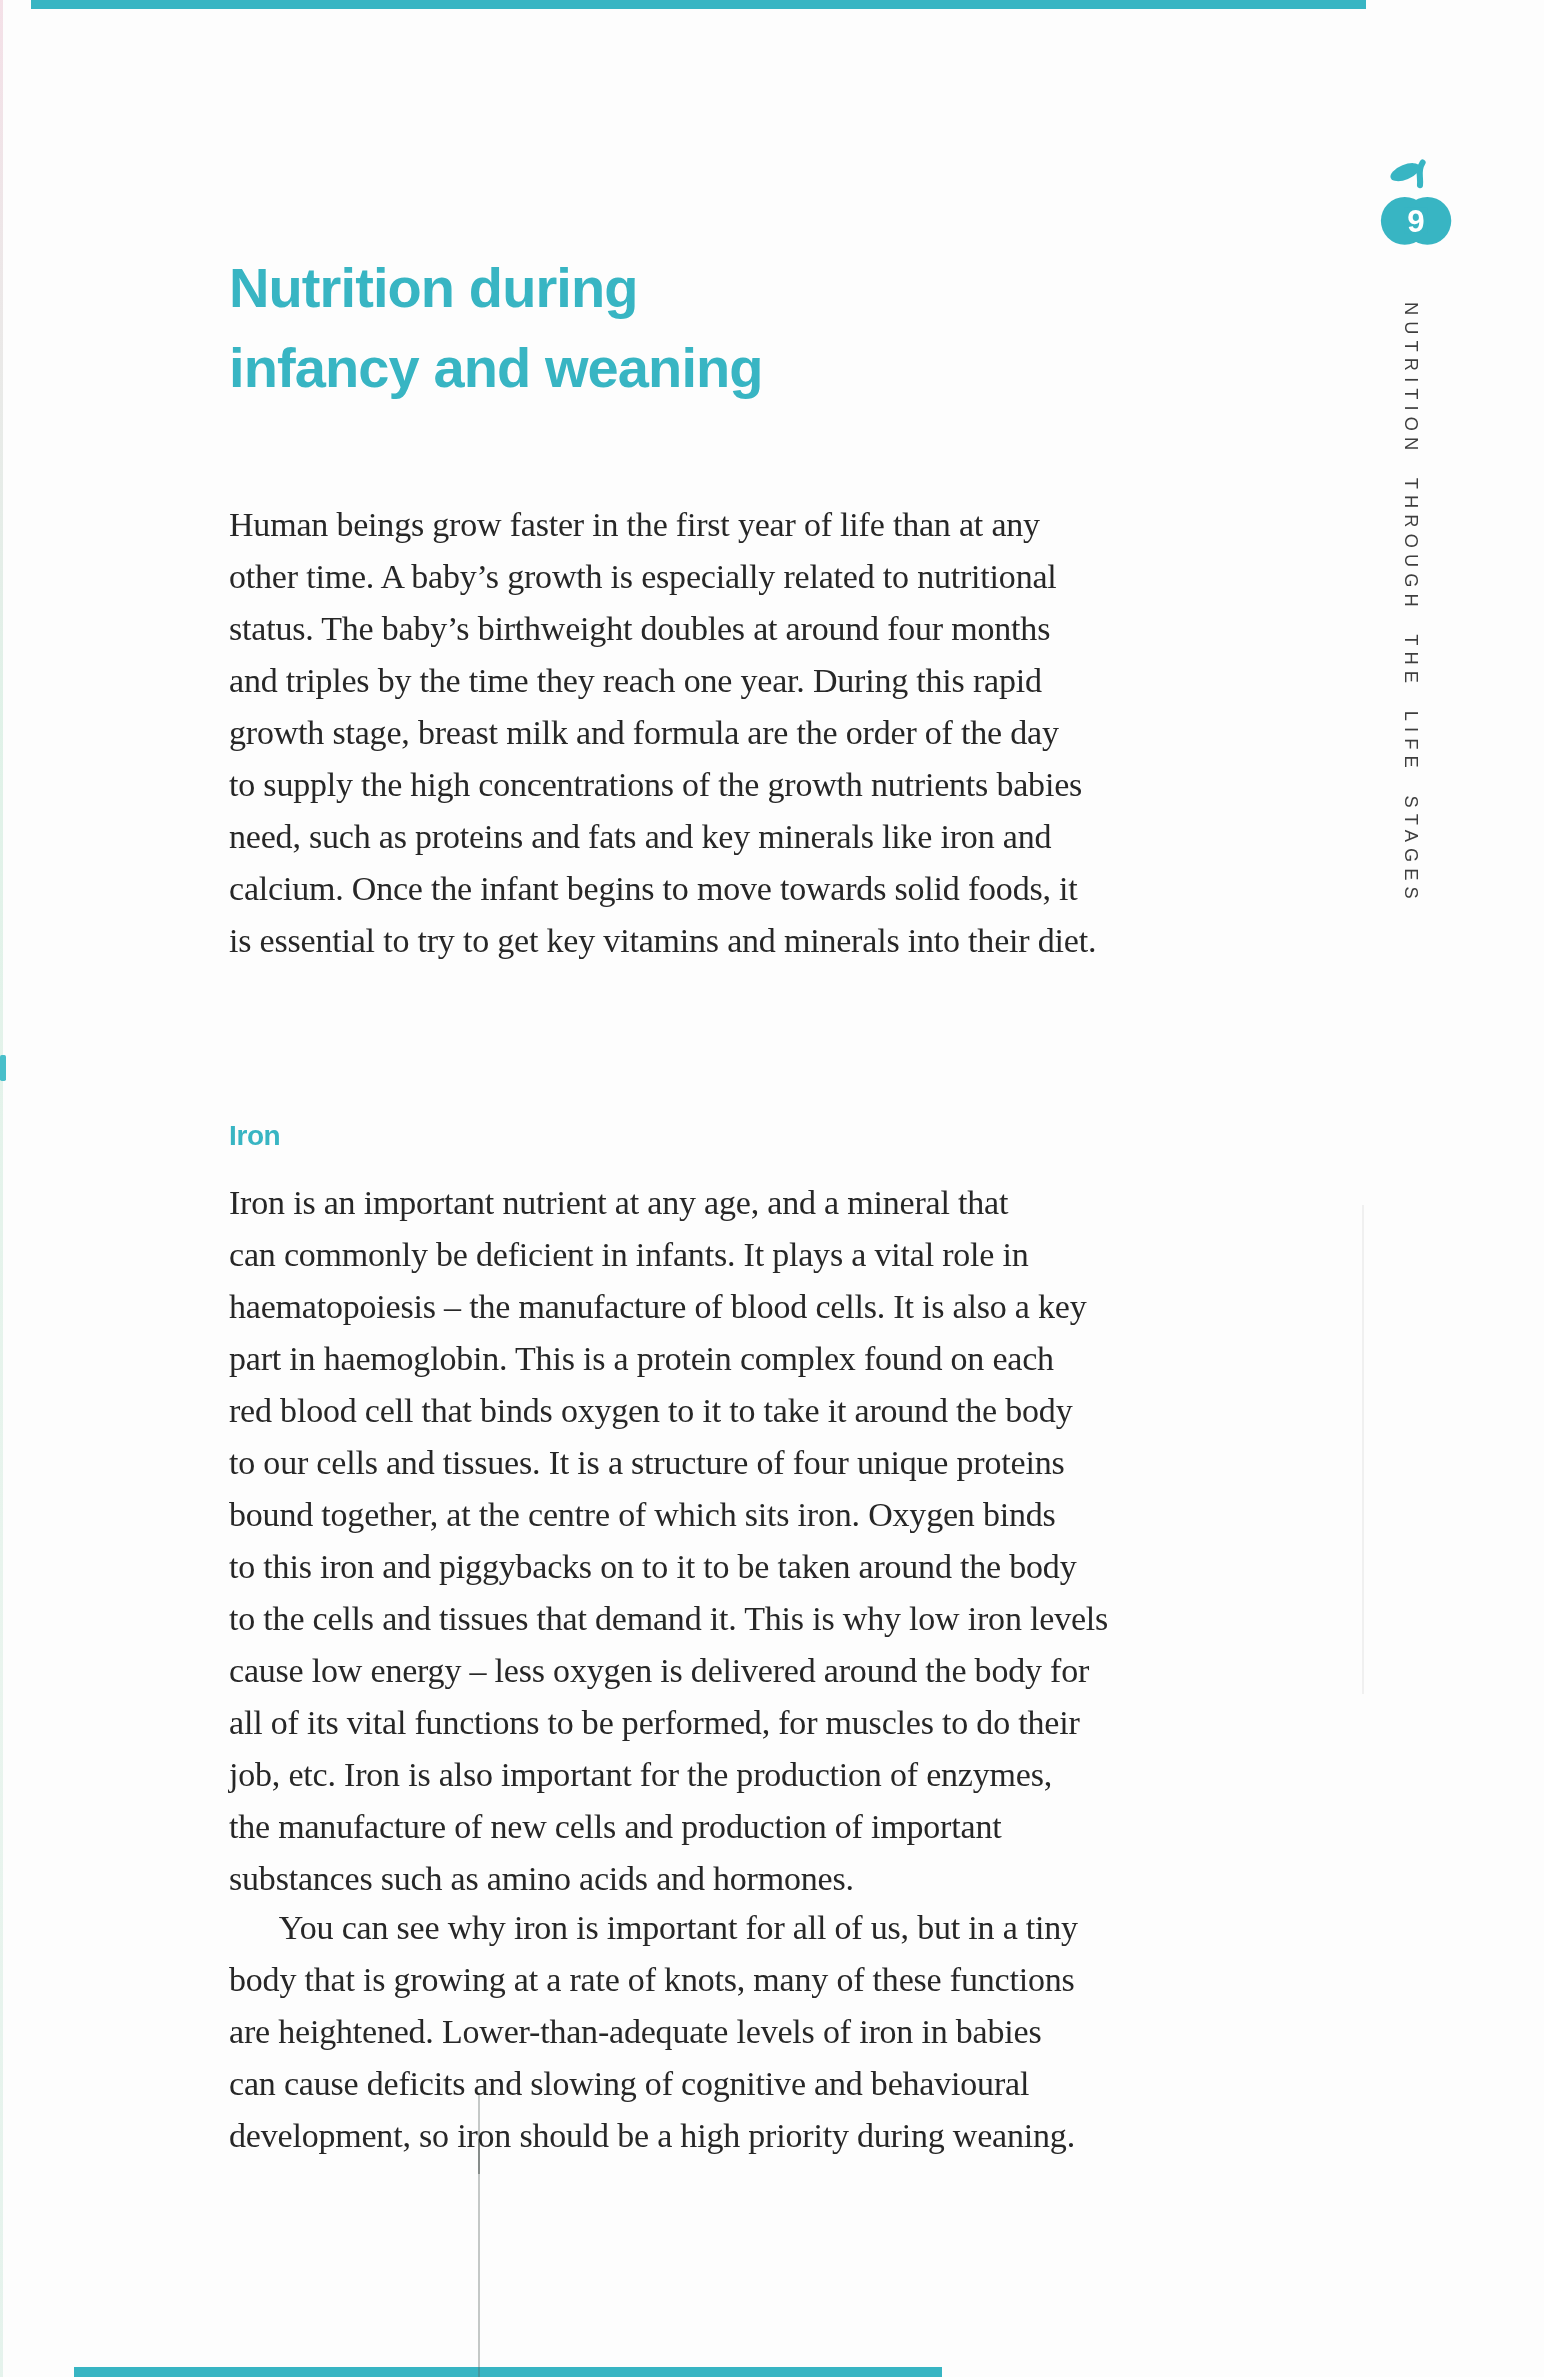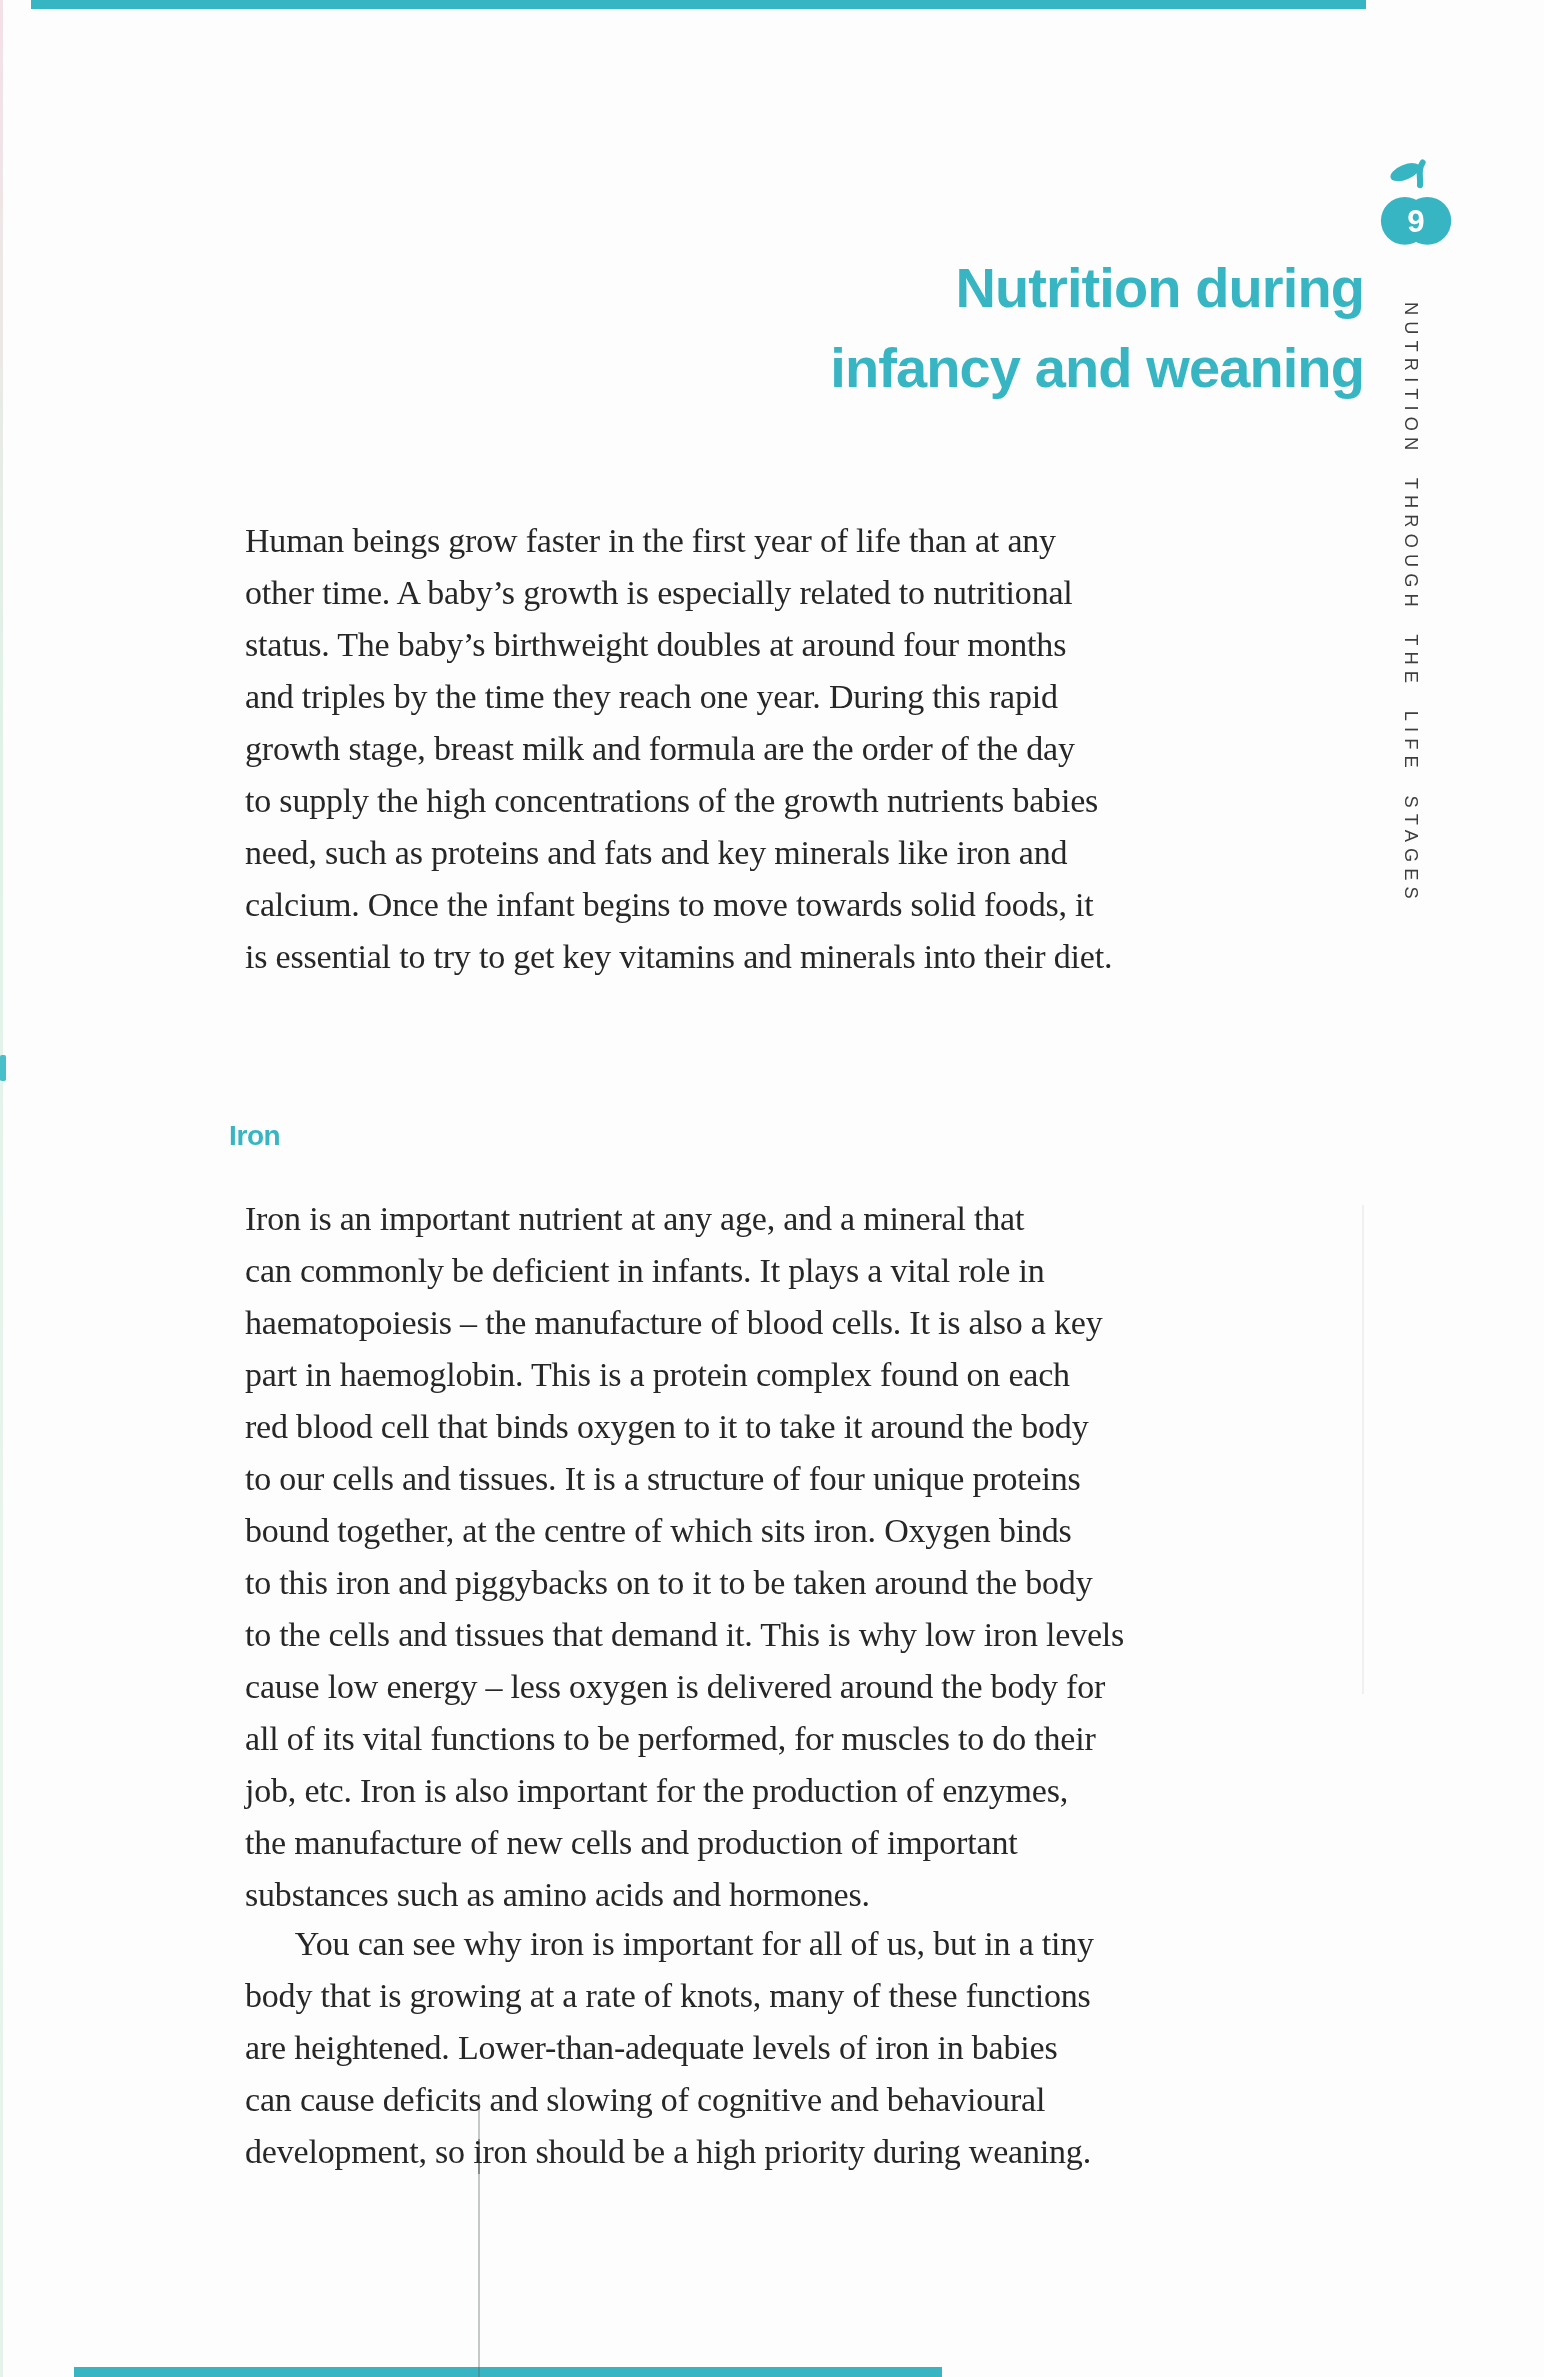--- a/index.html
+++ b/index.html
@@ -21,26 +21,26 @@
   .left-teal-dash{position:absolute;left:0;top:1055px;width:6.1px;height:26px;background:#49bfca;border-radius:1.7px;}
   .artifact-line{position:absolute;left:478px;top:2094px;width:1.7px;height:284px;background:rgba(90,100,96,.35);}
   .artifact-tick{position:absolute;left:478px;top:2139px;width:1.7px;height:35px;background:rgba(60,66,64,.45);}
   .crease{position:absolute;left:1362px;top:1205px;width:1.7px;height:489px;background:rgba(0,0,0,.05);}
 
   
   .title{
     position:absolute;left:229px;top:248px;margin:0;width:1135px;
     font-family:"Liberation Sans", sans-serif;font-weight:700;
     font-size:56px;line-height:80px;letter-spacing:-0.9px;
-    color:var(--accent);white-space:pre-line;text-align:right;
+    color:var(--accent);white-space:pre-line;
   }
 
   
   .bodytext{
-    position:absolute;left:229px;margin:16px;width:1100px;
+    position:absolute;left:229px;margin:0;width:1100px;
     font-size:34px;line-height:52px;color:var(--ink);
     white-space:pre-wrap;letter-spacing:-0.2px;
   }
   .intro{top:499px;}
   .p1{top:1177px;}
   .p2{top:1902px;}
 
   
   .section-heading{
     position:absolute;left:229px;top:1111px;margin:0;

